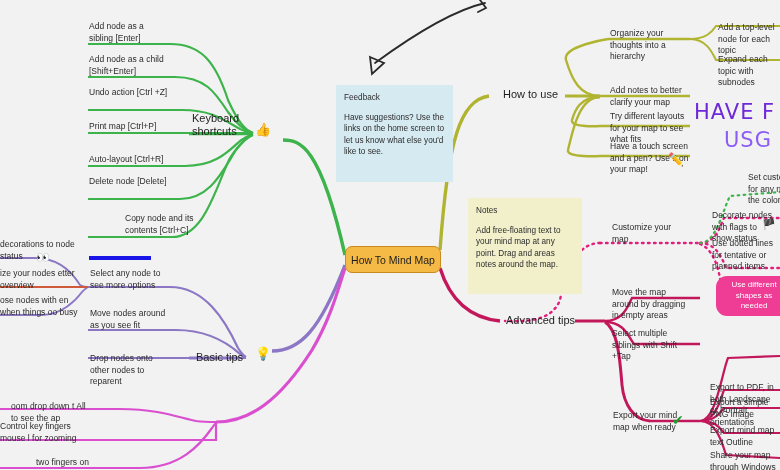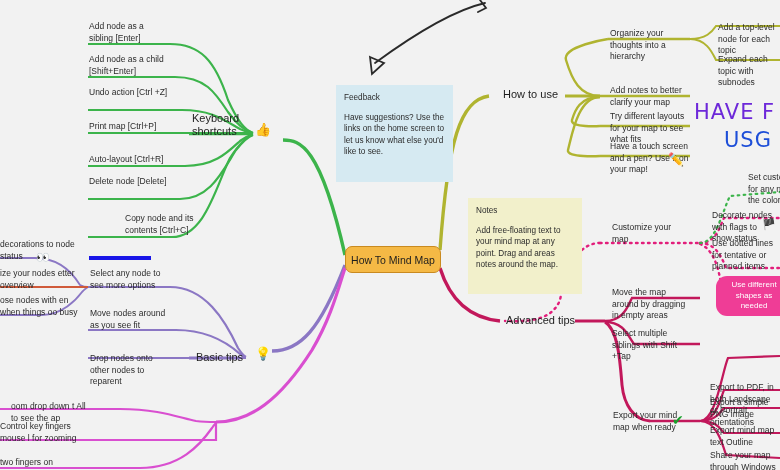--- a/index.html
+++ b/index.html
@@ -34,21 +34,21 @@
     position:absolute;left:716px;top:276px;width:62px;padding:4px 7px;
     background:#ef3d96;border-radius:11px;color:#fff;font-size:8px;line-height:10.5px;text-align:center;
   }
 
   
   .sel-underline{position:absolute;left:89px;top:256px;width:62px;height:4px;background:#1915e8;}
 
   
   .ink{position:absolute;left:694px;top:100px;font-size:21px;letter-spacing:1px;color:#6d28d9;
        font-family:"DejaVu Sans",sans-serif;}
-  .ink2{position:absolute;left:724px;top:128px;font-size:21px;letter-spacing:1px;color:#1d4ed8;
+  .ink2{position:absolute;left:724px;top:128px;font-size:21px;letter-spacing:1px;color:#8b5cf6;
        font-family:"DejaVu Sans",sans-serif;}
 
   .icon{position:absolute;}
   .thumb{font-size:13px;}
   .bulb{font-size:13px;}
   .pencil{font-size:13px;}
   .check{font-size:14px;color:#18a02a;}
   .eyes{font-size:11px;}
   .flag{font-size:11px;}
 </style>
@@ -159,21 +159,21 @@
   <div class="node" style="left:90px;top:308px;width:86px;">Move nodes around as you see fit</div>
   <div class="node" style="left:90px;top:353px;width:80px;">Drop nodes onto other nodes to reparent</div>
 
   <div class="node" style="left:0px;top:239px;width:78px;">decorations to node status</div>
   <span class="icon eyes" style="left:36px;top:251px;">👀</span>
   <div class="node" style="left:0px;top:268px;width:80px;">ize your nodes etter overview</div>
   <div class="node" style="left:0px;top:295px;width:80px;">ose nodes with en when things oo busy</div>
 
   <div class="node" style="left:11px;top:385px;width:80px;margin-top:16px;">oom drop down t All to see the ap</div>
   <div class="node" style="left:0px;top:421px;width:80px;">Control key fingers mouse l for zooming</div>
-  <div class="node" style="left:0px;top:457px;width:80px;">two fingers on</div>
+  <div class="node" style="left:0px;top:457px;width:80px;padding-left:36px;">two fingers on</div>
 
   <div class="node lbl" style="left:503px;top:88px;width:70px;">How to use</div>
 
   <div class="node" style="left:610px;top:28px;width:80px;">Organize your thoughts into a hierarchy</div>
   <div class="node" style="left:610px;top:85px;width:80px;">Add notes to better clarify your map</div>
   <div class="node" style="left:610px;top:111px;width:80px;">Try different layouts for your map to see what fits</div>
   <div class="node" style="left:610px;top:141px;width:80px;">Have a touch screen and a pen? Use it on your map!</div>
   <span class="icon pencil" style="left:668px;top:152px;">✏️</span>
 
   <div class="node" style="left:718px;top:22px;width:62px;">Add a top-level node for each topic</div>

